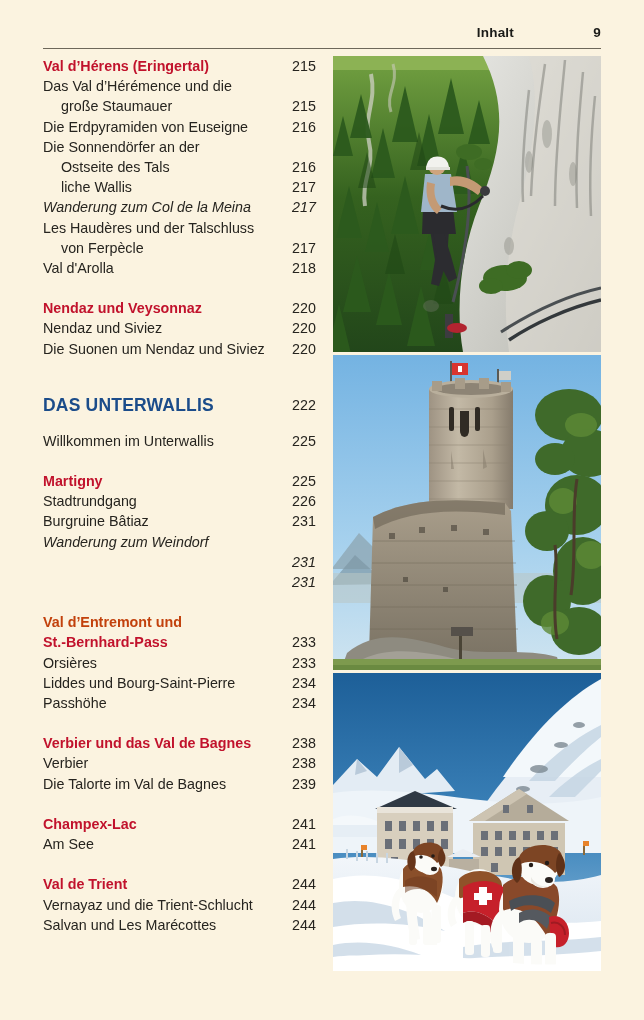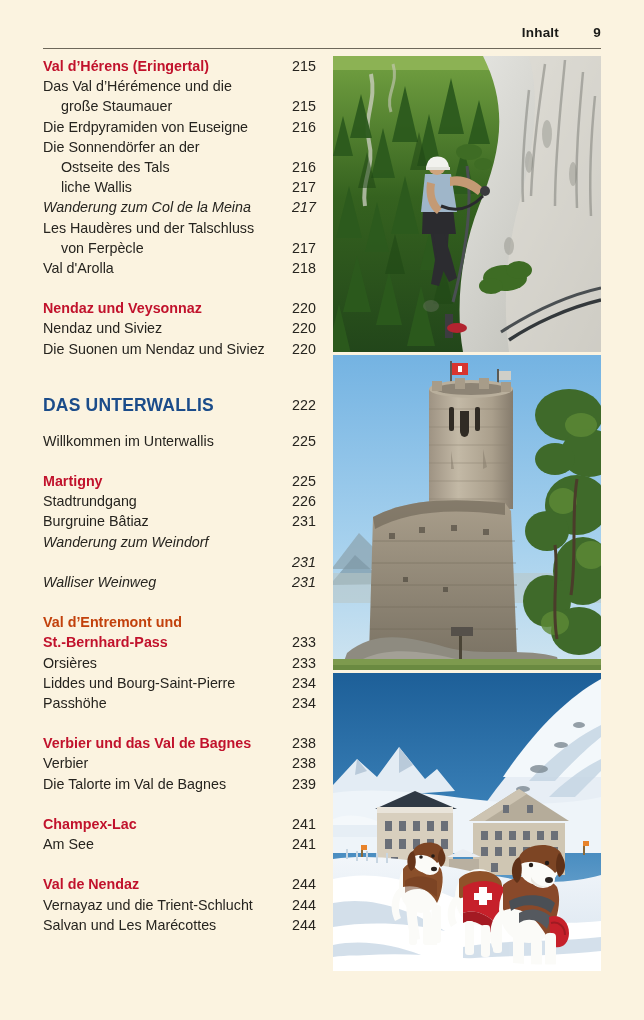--- a/index.html
+++ b/index.html
@@ -25,20 +25,21 @@
     height: 24px;
   }
   .runhead-inner {
     display: flex;
     justify-content: flex-end;
     align-items: baseline;
     font-size: 13.5px;
     font-weight: bold;
     color: #1a1a17;
     letter-spacing: .2px;
+    gap: 45px;
   }
   .runhead-title { margin-right: 28px; }
   .runhead-page  { min-width: 14px; text-align: right; }
   .rule {
     position: absolute;
     left: 43px;
     top: 48px;
     width: 558px;
     height: 1px;
     background: #6d675a;
@@ -220,21 +221,20 @@
         <span class="toc-page">231</span>
       </div>
       <div class="toc-row hike">
         <span class="toc-label">Wanderung zum Weindorf</span>
         <span class="toc-page"></span>
       </div>
       <div class="toc-row hike indent">
         <span class="toc-page">231</span>
       </div>
       <div class="toc-row hike">
-        <span class="toc-label">Walliser Weinweg</span>
         <span class="toc-page">231</span>
       </div>
       <div class="gap-md"></div>
       <div class="toc-row sec-cont">
         <span class="toc-label">Val d’Entremont und</span>
         <span class="toc-page"></span>
       </div>
       <div class="toc-row sec">
         <span class="toc-label">St.-Bernhard-Pass</span>
         <span class="toc-page">233</span>
@@ -268,21 +268,21 @@
       <div class="toc-row sec">
         <span class="toc-label">Champex-Lac</span>
         <span class="toc-page">241</span>
       </div>
       <div class="toc-row">
         <span class="toc-label">Am See</span>
         <span class="toc-page">241</span>
       </div>
       <div class="gap-md"></div>
       <div class="toc-row sec">
-        <span class="toc-label">Val de Nendaz</span>
+        <span class="toc-label">Val de Trient</span>
         <span class="toc-page">244</span>
       </div>
       <div class="toc-row">
         <span class="toc-label">Vernayaz und die Trient-Schlucht</span>
         <span class="toc-page">244</span>
       </div>
       <div class="toc-row">
         <span class="toc-label">Salvan und Les Marécottes</span>
         <span class="toc-page">244</span>
       </div>

